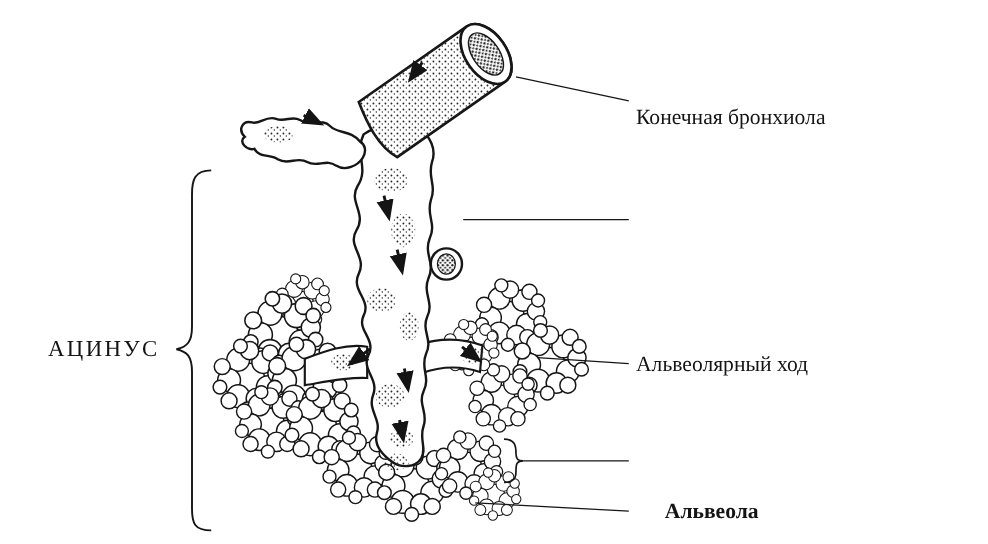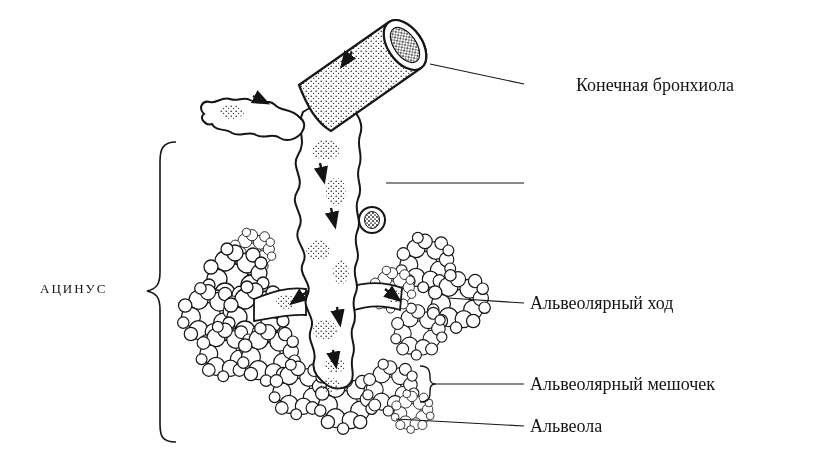--- a/index.html
+++ b/index.html
@@ -15,21 +15,21 @@
   #art { position: absolute; left: 0; top: 0; }
   .lbl {
     position: absolute;
     font-size: 18px;
     line-height: 18px;
     white-space: nowrap;
     color: #141414;
   }
   .lbl-acinus {
     position: absolute;
-    font-size: 13px;
+    font-size: 19px;
     letter-spacing: 2px;
     white-space: nowrap;
     color: #141414;
   }
 </style>
 </head>
 <body>
 
 <div id="figure">
 
@@ -183,21 +183,20 @@
       <line x1="430" y1="64" x2="524" y2="84"></line>
       <line x1="386" y1="183" x2="524" y2="183"></line>
       <line x1="448" y1="298" x2="524" y2="303"></line>
       <line x1="436" y1="384" x2="524" y2="384"></line>
       <line x1="396" y1="419" x2="524" y2="426"></line>
     </g>
   </svg>
 
   <div class="lbl-acinus" style="left:40px; top:281px;">АЦИНУС</div>
 
-  <div class="lbl" style="left:530px; top:76px;margin-left:46px;">Конечная бронхиола</div>
+  <div class="lbl" style="left:530px; top:88px;">Конечная бронхиола</div>
 
 
   <div class="lbl" style="left:530px; top:294px;text-align:right;">Альвеолярный ход</div>
 
-  <div class="lbl" style="left:530px; top:375px;">Альвеолярный мешочек</div>
-
-  <div class="lbl" style="left:530px; top:417px;">Альвеола</div>
+
+  <div class="lbl" style="left:554px; top:417px;font-weight:bold;">Альвеола</div>
 </div>
 
 </body></html>

